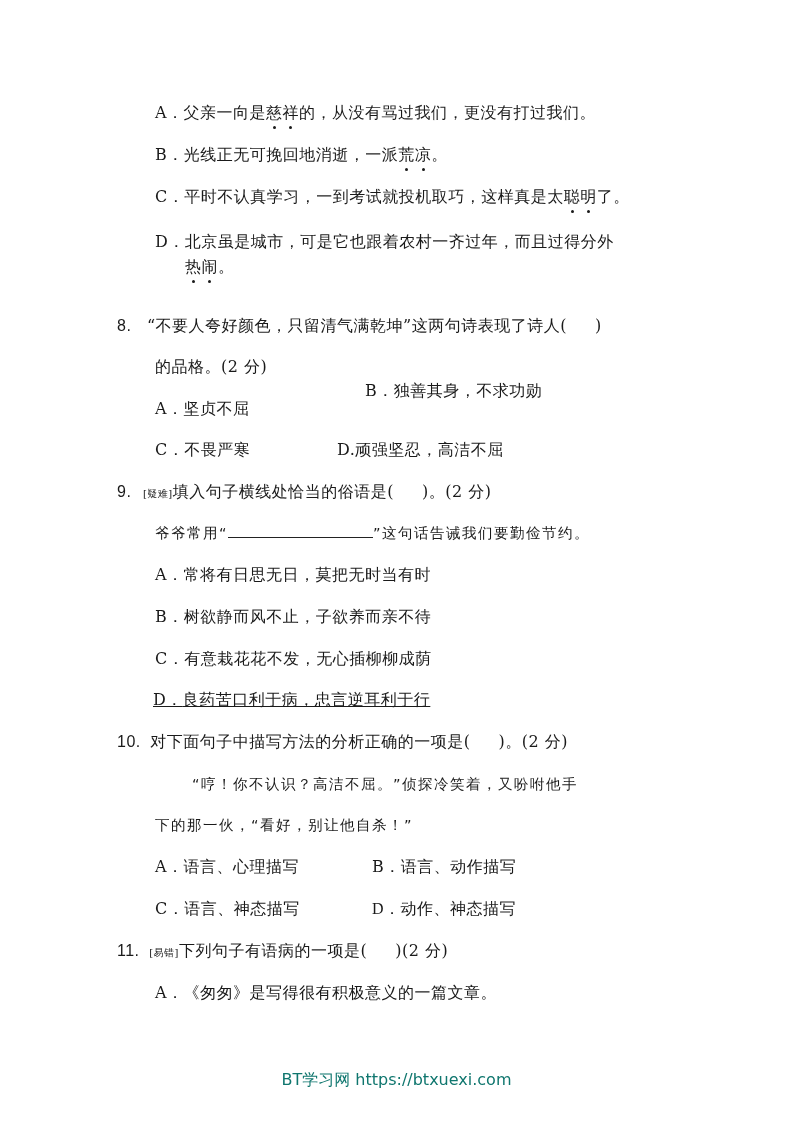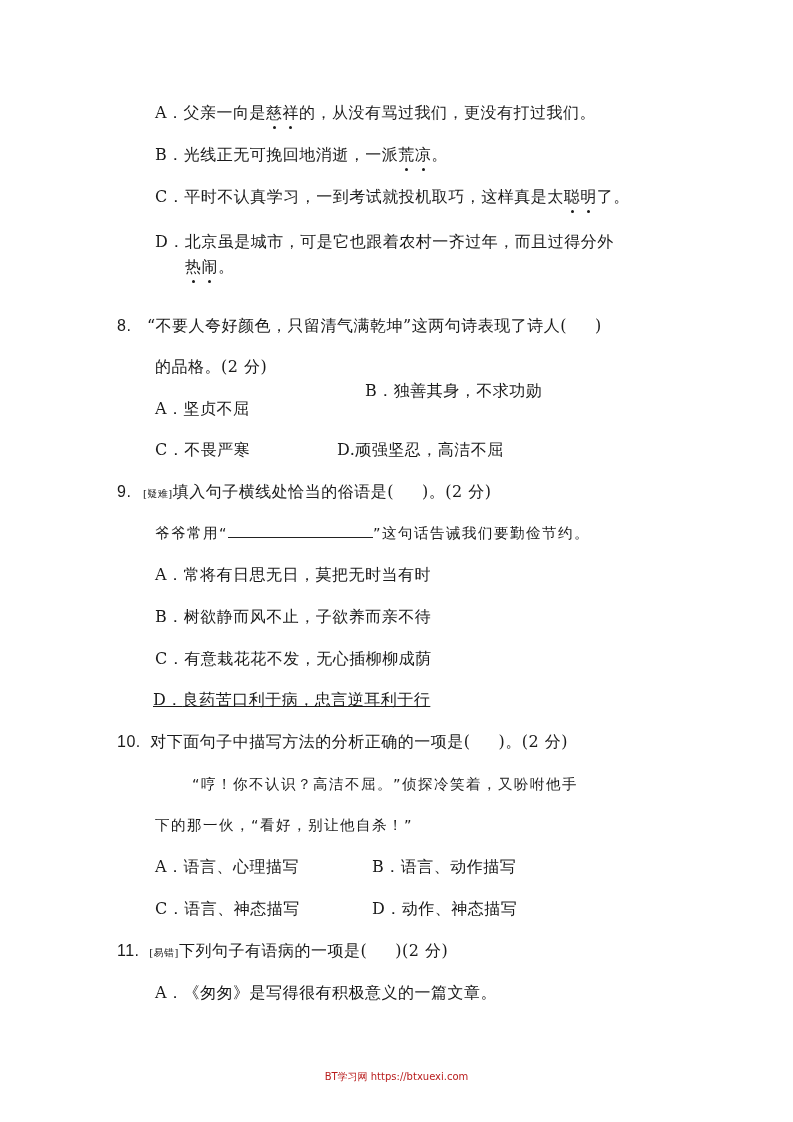--- a/index.html
+++ b/index.html
@@ -30,21 +30,21 @@
       background: #1a1a1a; border-radius: 50%;
     }
     .blank {
       display: inline-block; width: 145px; border-bottom: 1px solid #222;
       height: 14px; vertical-align: baseline;
     }
     .paren-gap { display: inline-block; width: 28px; }
     .footer {
       position: absolute; left: 0; width: 793px; top: 1070px; text-align: center;
       font-family: "DejaVu Sans", "Liberation Sans", sans-serif;
-      font-size: 10px; color: #b91c1c;
+      font-size: 16px; color: #0f766e;
     }
   </style>
 </head>
 <body>
 
 <div class="line" style="left:155px; top:102px;">
   <span>A．</span><span>父亲一向是</span><span class="dot">慈</span><span class="dot">祥</span><span>的，从没有骂过我们，更没有打过我们。</span>
 </div>
 <div class="line" style="left:155px; top:144px;">
   <span>B．</span><span>光线正无可挽回地消逝，一派</span><span class="dot">荒</span><span class="dot">凉</span><span>。</span>
@@ -111,21 +111,21 @@
 </div>
 <div class="line" style="left:155px; top:856px;">
   <span>A．</span><span>语言、心理描写</span>
 </div>
 <div class="line" style="left:372px; top:856px;">
   <span>B．</span><span>语言、动作描写</span>
 </div>
 <div class="line" style="left:155px; top:898px;">
   <span>C．</span><span>语言、神态描写</span>
 </div>
-<div class="line" style="left:372px; top:898px;">
+<div class="line" style="left:372px; top:898px;font-family:Liberation Serif, serif;">
   <span>D．</span><span>动作、神态描写</span>
 </div>
 
 <div class="line" style="left:117px; top:940px;">
   <span class="num">11.</span>
   <span class="tag" style="margin-left:4px;">[易错]</span><span>下列句子有语病的一项是(</span><span class="paren-gap"></span><span>)(2 分)</span>
 </div>
 <div class="line" style="left:155px; top:982px;">
   <span>A．</span><span>《匆匆》是写得很有积极意义的一篇文章。</span>
 </div>

